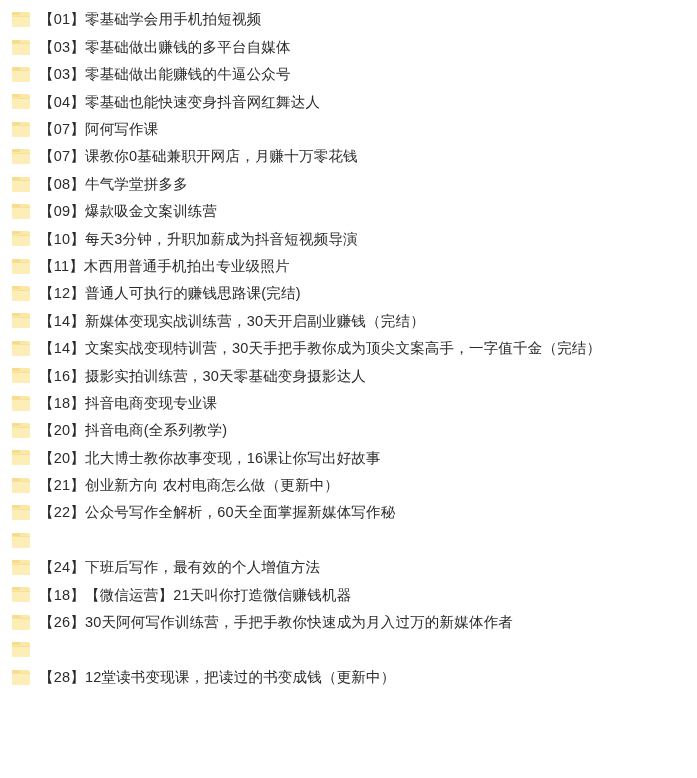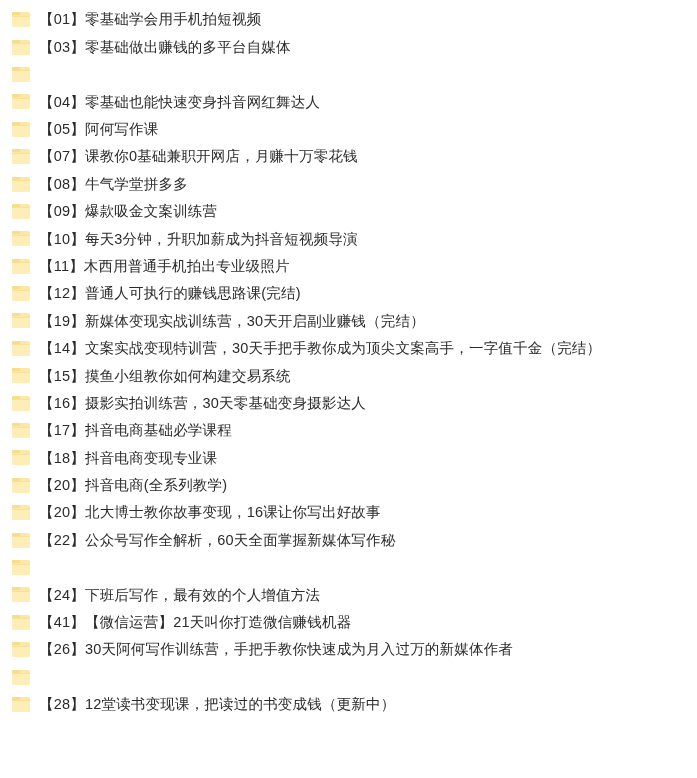--- a/index.html
+++ b/index.html
@@ -90,36 +90,37 @@
         <span class="front"></span>
       </span>
       <span class="folder-label">【03】零基础做出赚钱的多平台自媒体</span>
     </div>
     <div class="folder-row">
       <span class="folder-icon">
         <span class="back"></span>
         <span class="tab"></span>
         <span class="front"></span>
       </span>
+      <span class="folder-label">【03】零基础做出能赚钱的牛逼公众号</span>
     </div>
     <div class="folder-row">
       <span class="folder-icon">
         <span class="back"></span>
         <span class="tab"></span>
         <span class="front"></span>
       </span>
       <span class="folder-label">【04】零基础也能快速变身抖音网红舞达人</span>
     </div>
     <div class="folder-row">
       <span class="folder-icon">
         <span class="back"></span>
         <span class="tab"></span>
         <span class="front"></span>
       </span>
-      <span class="folder-label">【05】阿何写作课</span>
+      <span class="folder-label">【07】阿何写作课</span>
     </div>
     <div class="folder-row">
       <span class="folder-icon">
         <span class="back"></span>
         <span class="tab"></span>
         <span class="front"></span>
       </span>
       <span class="folder-label">【07】课教你0基础兼职开网店，月赚十万零花钱</span>
     </div>
     <div class="folder-row">
@@ -161,60 +162,44 @@
         <span class="front"></span>
       </span>
       <span class="folder-label">【12】普通人可执行的赚钱思路课(完结)</span>
     </div>
     <div class="folder-row">
       <span class="folder-icon">
         <span class="back"></span>
         <span class="tab"></span>
         <span class="front"></span>
       </span>
-      <span class="folder-label">【19】新媒体变现实战训练营，30天开启副业赚钱（完结）</span>
+      <span class="folder-label">【14】新媒体变现实战训练营，30天开启副业赚钱（完结）</span>
     </div>
     <div class="folder-row">
       <span class="folder-icon">
         <span class="back"></span>
         <span class="tab"></span>
         <span class="front"></span>
       </span>
       <span class="folder-label">【14】文案实战变现特训营，30天手把手教你成为顶尖文案高手，一字值千金（完结）</span>
     </div>
     <div class="folder-row">
       <span class="folder-icon">
         <span class="back"></span>
         <span class="tab"></span>
         <span class="front"></span>
       </span>
-      <span class="folder-label">【15】摸鱼小组教你如何构建交易系统</span>
-    </div>
-    <div class="folder-row">
-      <span class="folder-icon">
-        <span class="back"></span>
-        <span class="tab"></span>
-        <span class="front"></span>
-      </span>
       <span class="folder-label">【16】摄影实拍训练营，30天零基础变身摄影达人</span>
     </div>
     <div class="folder-row">
       <span class="folder-icon">
         <span class="back"></span>
         <span class="tab"></span>
         <span class="front"></span>
       </span>
-      <span class="folder-label">【17】抖音电商基础必学课程</span>
-    </div>
-    <div class="folder-row">
-      <span class="folder-icon">
-        <span class="back"></span>
-        <span class="tab"></span>
-        <span class="front"></span>
-      </span>
       <span class="folder-label">【18】抖音电商变现专业课</span>
     </div>
     <div class="folder-row">
       <span class="folder-icon">
         <span class="back"></span>
         <span class="tab"></span>
         <span class="front"></span>
       </span>
       <span class="folder-label">【20】抖音电商(全系列教学)</span>
     </div>
@@ -225,20 +210,28 @@
         <span class="front"></span>
       </span>
       <span class="folder-label">【20】北大博士教你故事变现，16课让你写出好故事</span>
     </div>
     <div class="folder-row">
       <span class="folder-icon">
         <span class="back"></span>
         <span class="tab"></span>
         <span class="front"></span>
       </span>
+      <span class="folder-label">【21】创业新方向 农村电商怎么做（更新中）</span>
+    </div>
+    <div class="folder-row">
+      <span class="folder-icon">
+        <span class="back"></span>
+        <span class="tab"></span>
+        <span class="front"></span>
+      </span>
       <span class="folder-label">【22】公众号写作全解析，60天全面掌握新媒体写作秘</span>
     </div>
     <div class="folder-row">
       <span class="folder-icon">
         <span class="back"></span>
         <span class="tab"></span>
         <span class="front"></span>
       </span>
     </div>
     <div class="folder-row">
@@ -248,21 +241,21 @@
         <span class="front"></span>
       </span>
       <span class="folder-label">【24】下班后写作，最有效的个人增值方法</span>
     </div>
     <div class="folder-row">
       <span class="folder-icon">
         <span class="back"></span>
         <span class="tab"></span>
         <span class="front"></span>
       </span>
-      <span class="folder-label">【41】【微信运营】21天叫你打造微信赚钱机器</span>
+      <span class="folder-label">【18】【微信运营】21天叫你打造微信赚钱机器</span>
     </div>
     <div class="folder-row">
       <span class="folder-icon">
         <span class="back"></span>
         <span class="tab"></span>
         <span class="front"></span>
       </span>
       <span class="folder-label">【26】30天阿何写作训练营，手把手教你快速成为月入过万的新媒体作者</span>
     </div>
     <div class="folder-row">

